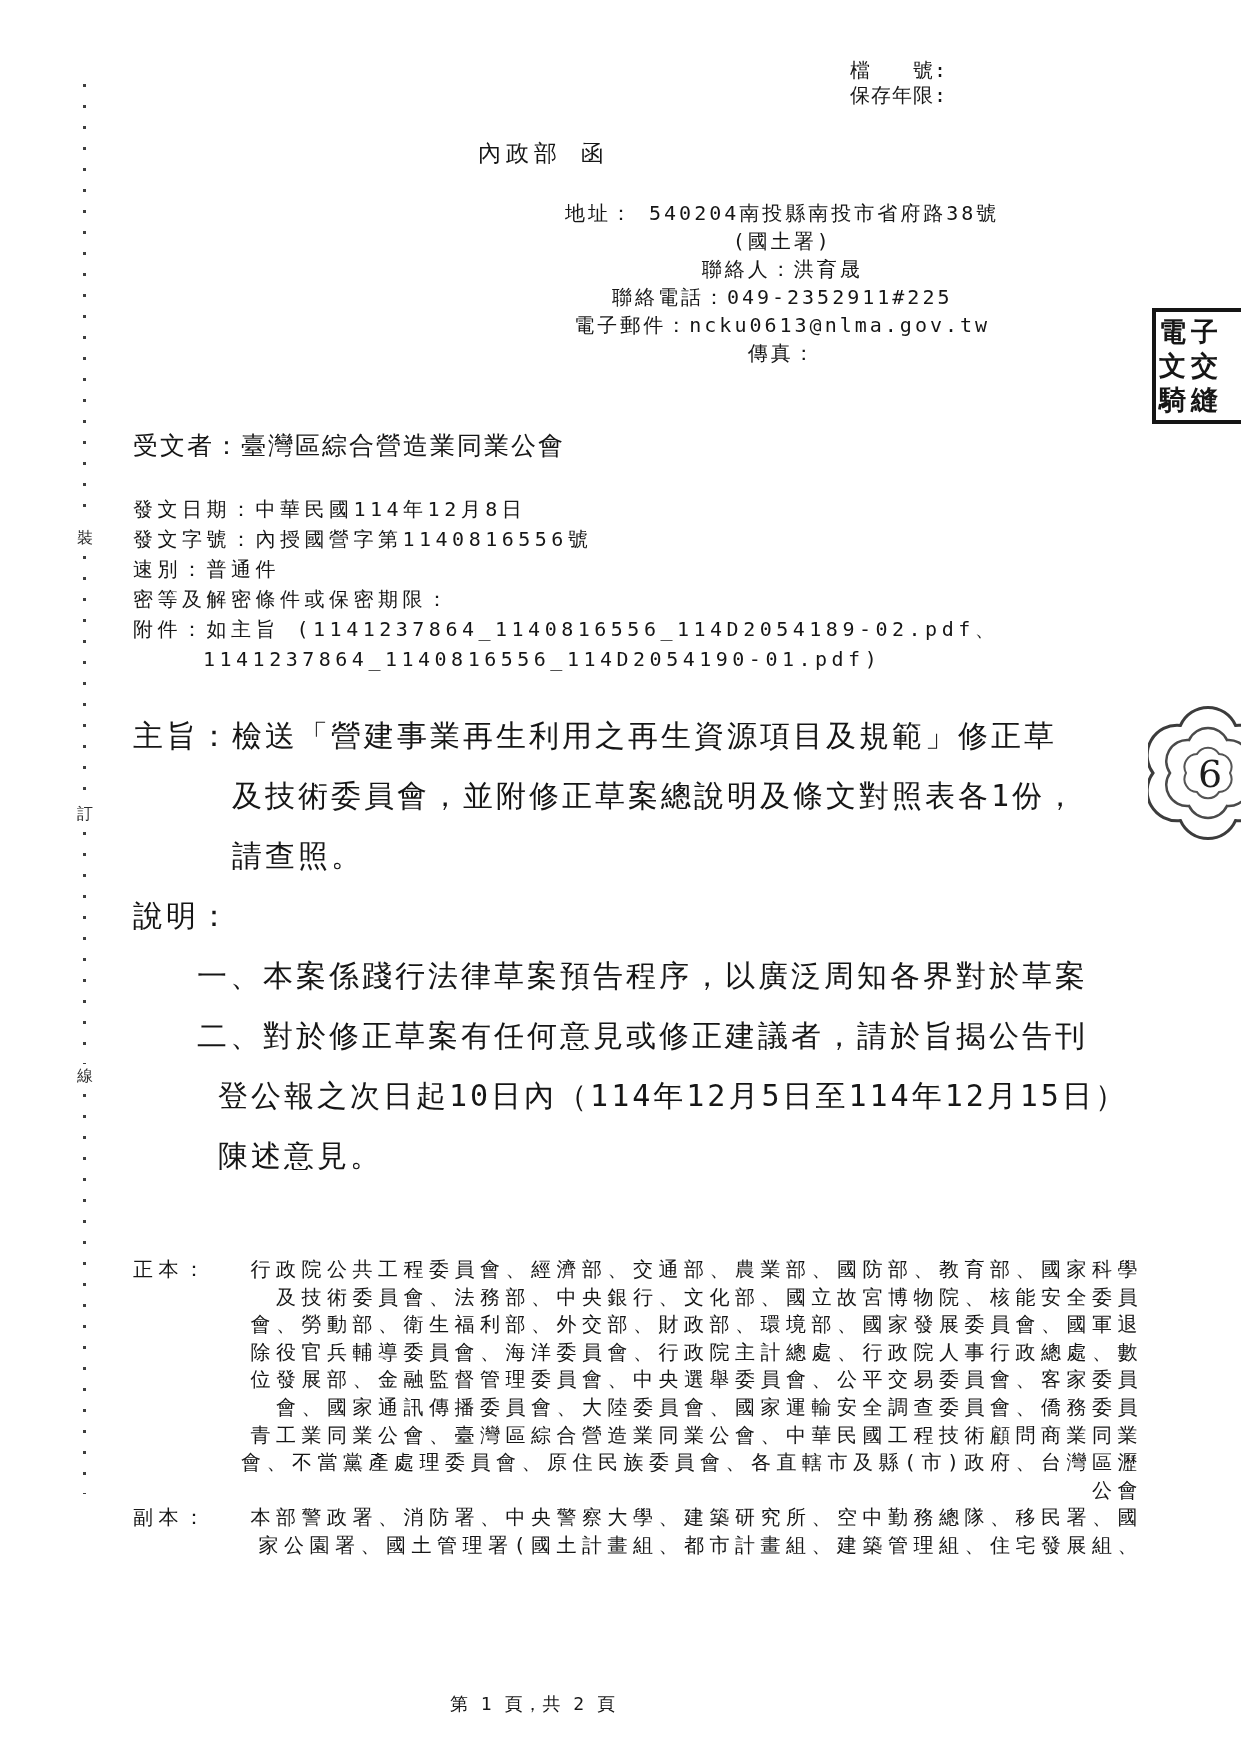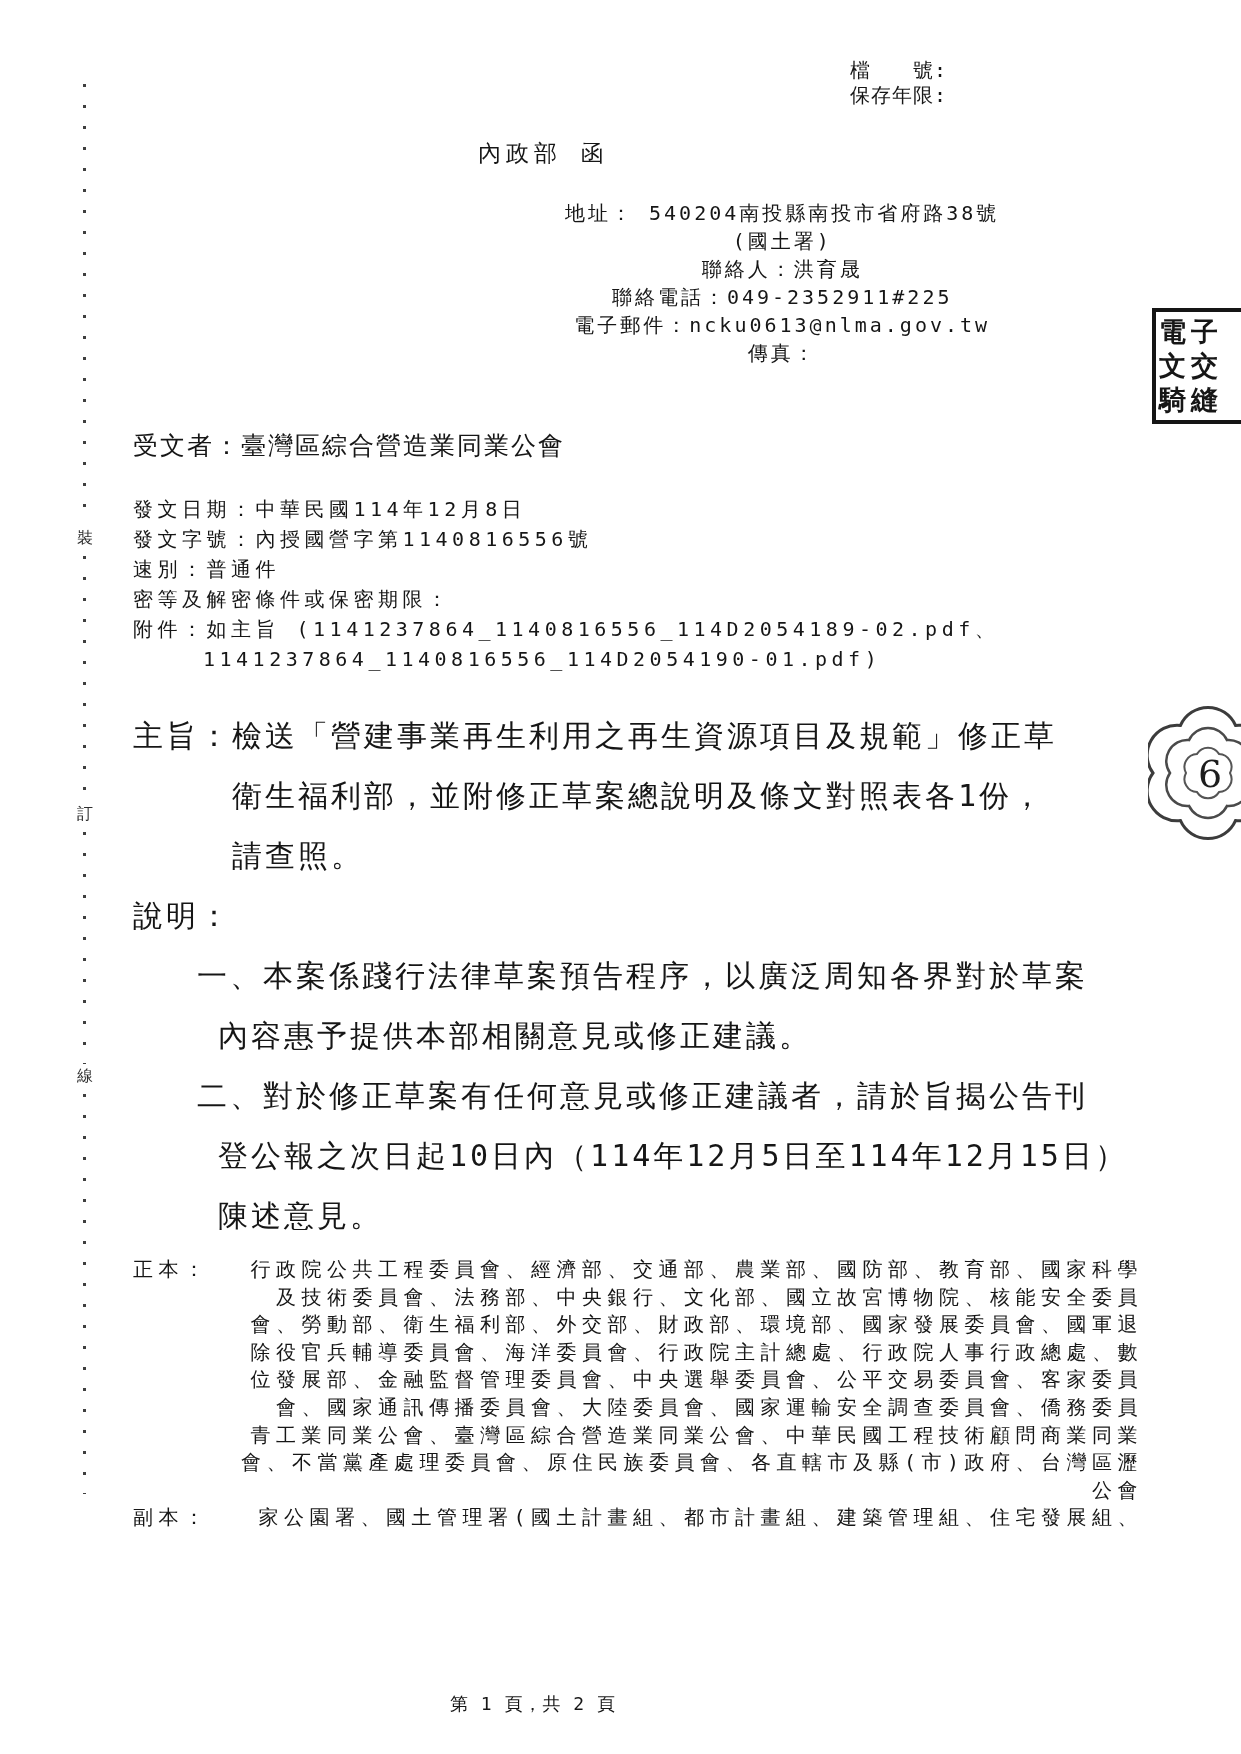--- a/index.html
+++ b/index.html
@@ -108,25 +108,24 @@
     <div>發文日期：中華民國114年12月8日</div>
     <div>發文字號：內授國營字第1140816556號</div>
     <div>速別：普通件</div>
     <div>密等及解密條件或保密期限：</div>
     <div>附件：如主旨 (1141237864_1140816556_114D2054189-02.pdf、</div>
     <div class="att2">1141237864_1140816556_114D2054190-01.pdf)</div>
   </div>
 
   <div class="body-block">
     <div><span>主旨：</span><span>檢送「營建事業再生利用之再生資源項目及規範」修正草</span></div>
-    <div class="indent-label">衛生福利部，並附修正草案總說明及條文對照表各1份，</div>
+    <div class="indent-label">及技術委員會，並附修正草案總說明及條文對照表各1份，</div>
     <div class="indent-label">請查照。</div>
     <div>說明：</div>
     <div class="item-start"><span>一、</span><span>本案係踐行法律草案預告程序，以廣泛周知各界對於草案</span></div>
-    <div class="item-cont">內容惠予提供本部相關意見或修正建議。</div>
     <div class="item-start"><span>二、</span><span>對於修正草案有任何意見或修正建議者，請於旨揭公告刊</span></div>
     <div class="item-cont">登公報之次日起10日內（114年12月5日至114年12月15日）</div>
     <div class="item-cont">陳述意見。</div>
   </div>
 
   <svg class="flower-seal" width="160" height="160" viewBox="0 0 160 160">
     <g fill="none" stroke="#3c3c3c">
       <path stroke-width="3" d="M115,70 A30,30 0 0 1 87.5,117.6 A30,30 0 0 1 32.5,117.6 A30,30 0 0 1 5,70 A30,30 0 0 1 32.5,22.4 A30,30 0 0 1 87.5,22.4 A30,30 0 0 1 115,70 Z"></path>
       <path stroke-width="2.5" stroke="#4a4a4a" d="M98,70 A21,21 0 0 1 79,102.9 A21,21 0 0 1 41,102.9 A21,21 0 0 1 22,70 A21,21 0 0 1 41,37.1 A21,21 0 0 1 79,37.1 A21,21 0 0 1 98,70 Z"></path>
       <path stroke-width="2" stroke="#555555" d="M82,70 A13,13 0 0 1 71,89.1 A13,13 0 0 1 49,89.1 A13,13 0 0 1 38,70 A13,13 0 0 1 49,50.9 A13,13 0 0 1 71,50.9 A13,13 0 0 1 82,70 Z"></path>
@@ -142,19 +141,20 @@
       <div>會、勞動部、衛生福利部、外交部、財政部、環境部、國家發展委員會、國軍退</div>
       <div>除役官兵輔導委員會、海洋委員會、行政院主計總處、行政院人事行政總處、數</div>
       <div>位發展部、金融監督管理委員會、中央選舉委員會、公平交易委員會、客家委員</div>
       <div>會、國家通訊傳播委員會、大陸委員會、國家運輸安全調查委員會、僑務委員</div>
       <div>青工業同業公會、臺灣區綜合營造業同業公會、中華民國工程技術顧問商業同業</div>
       <div>會、不當黨產處理委員會、原住民族委員會、各直轄市及縣(市)政府、台灣區瀝</div>
       <div>公會</div>
     </div>
     <div class="copy-para">
       <span class="copy-label">副本：</span>
+      <div>本部警政署、消防署、中央警察大學、建築研究所、空中勤務總隊、移民署、國</div>
       <div>家公園署、國土管理署(國土計畫組、都市計畫組、建築管理組、住宅發展組、</div>
     </div>
   </div>
 
   <div class="footer">第 1 頁，共 2 頁</div>
 
 </div>
 
 </body></html>

